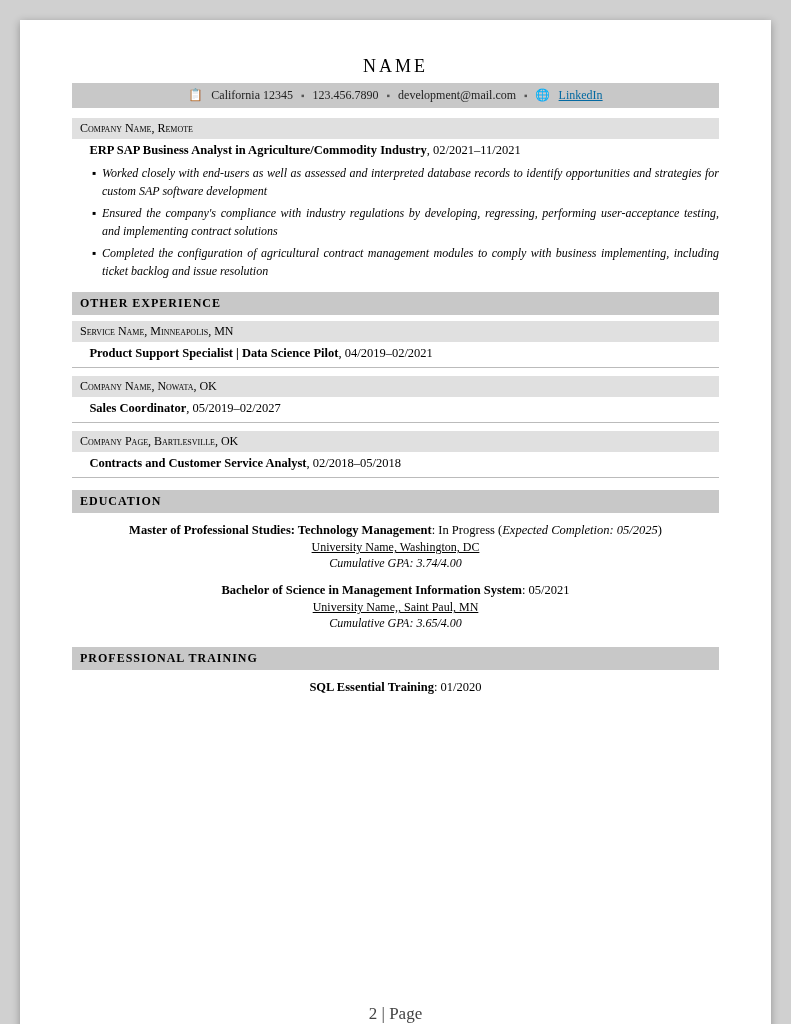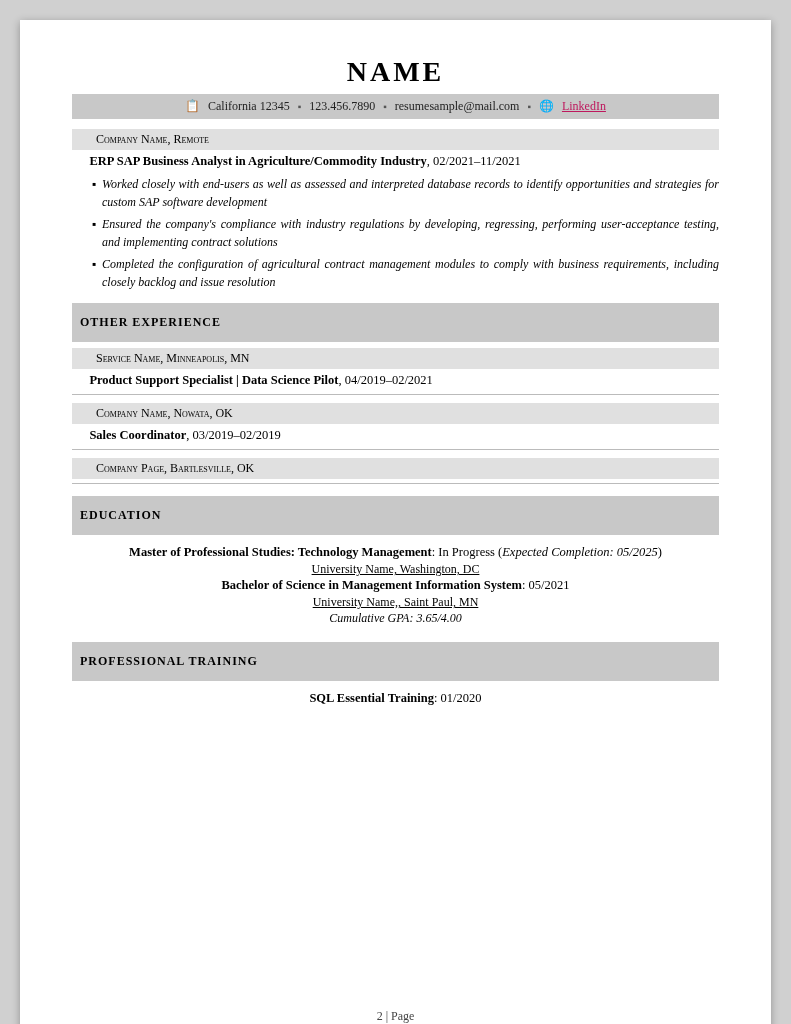--- a/index.html
+++ b/index.html
@@ -23,22 +23,22 @@
       width: 791px;
       min-height: 1024px;
       padding: 36px 52px 60px 52px;
       position: relative;
       box-shadow: 0 2px 8px rgba(0,0,0,0.3);
     }
 
     
     .name-heading {
       text-align: center;
-      font-size: 28px;
-      font-weight: bold;
+      font-size: 18px;
+      font-weight: normal;
       letter-spacing: 3px;
       text-transform: uppercase;
       font-variant: small-caps;
       margin-bottom: 6px;
     }
 
     
     .contact-bar {
       background: #c8c8c8;
       text-align: center;
@@ -46,45 +46,45 @@
       font-size: 12px;
       color: #222;
       margin-bottom: 10px;
       display: flex;
       align-items: center;
       justify-content: center;
       gap: 8px;
     }
 
     .contact-bar a {
-      color: #be185d;
+      color: #0369a1;
       text-decoration: underline;
     }
 
     .contact-separator {
       font-size: 10px;
       color: #555;
     }
 
     
     .section-header {
       background: #c8c8c8;
-      padding: 12px 8px;
+      padding: 4px 8px;
       font-size: 12px;
       font-weight: bold;
       text-transform: uppercase;
       letter-spacing: 1px;
       margin-bottom: 6px;
       margin-top: 12px;
     }
 
     
     .company-row {
       background: #e0e0e0;
-      padding: 3px 24px;
+      padding: 3px 8px;
       font-size: 12px;
       font-variant: small-caps;
       margin-bottom: 2px;
     }
 
     .job-title-row {
       padding: 2px 8px;
       font-size: 12.5px;
       margin-bottom: 4px;
     }
@@ -138,21 +138,21 @@
       font-size: 12.5px;
     }
 
     
     .page-footer {
       position: absolute;
       bottom: 20px;
       left: 0;
       right: 0;
       text-align: center;
-      font-size: 12px;
+      font-size: 17px;
       color: #444;
     }
 
     .divider {
       border: none;
       border-top: 1px solid #bbb;
       margin: 4px 0;
     }
 
     .other-exp-entry {
@@ -167,38 +167,38 @@
   <div class="name-heading">
     <span>Name</span>
   </div>
 
   <div class="contact-bar">
     <span>📋</span>
     <span>California 12345</span>
     <span class="contact-separator">▪</span>
     <span>123.456.7890</span>
     <span class="contact-separator">▪</span>
-    <span>resumesample@mail.com</span>
+    <span>development@mail.com</span>
     <span class="contact-separator">▪</span>
     <span>🌐</span>
     <a href="#">LinkedIn</a>
   </div>
 
   <div class="company-row">
     <span>Company Name, Remote</span>
   </div>
 
   <div class="job-title-row">
     &nbsp;&nbsp;&nbsp;<strong>ERP SAP Business Analyst in Agriculture/Commodity Industry</strong><span>, 02/2021–11/2021</span>
   </div>
 
   <ul class="bullet-list">
     <li>Worked closely with end-users as well as assessed and interpreted database records to identify opportunities and strategies for custom SAP software development</li>
     <li>Ensured the company's compliance with industry regulations by developing, regressing, performing user-acceptance testing, and implementing contract solutions</li>
-    <li>Completed the configuration of agricultural contract management modules to comply with business requirements, including closely backlog and issue resolution</li>
+    <li>Completed the configuration of agricultural contract management modules to comply with business implementing, including ticket backlog and issue resolution</li>
   </ul>
 
   <div class="section-header">
     <span>Other Experience</span>
   </div>
 
   <div class="other-exp-entry">
     <div class="company-row">
       <span>Service Name, Minneapolis, MN</span>
     </div>
@@ -206,42 +206,46 @@
       &nbsp;&nbsp;&nbsp;<strong>Product Support Specialist | Data Science Pilot</strong><span>, 04/2019–02/2021</span>
     </div>
     <hr class="divider">
   </div>
 
   <div class="other-exp-entry">
     <div class="company-row">
       <span>Company Name, Nowata, OK</span>
     </div>
     <div class="job-title-row">
-      &nbsp;&nbsp;&nbsp;<strong>Sales Coordinator</strong><span>, 03/2019–02/2019</span>
+      &nbsp;&nbsp;&nbsp;<strong>Sales Coordinator</strong><span>, 05/2019–02/2027</span>
     </div>
     <hr class="divider">
   </div>
 
   <div class="other-exp-entry">
     <div class="company-row">
       <span>Company Page, Bartlesville, OK</span>
     </div>
+    <div class="job-title-row">
+      &nbsp;&nbsp;&nbsp;<strong>Contracts and Customer Service Analyst</strong><span>, 02/2018–05/2018</span>
+    </div>
     <hr class="divider">
   </div>
 
   <div class="section-header">
     <span>Education</span>
   </div>
 
   <div class="education-block">
 
     <div class="degree">
       <strong>Master of Professional Studies: Technology Management</strong><span>: In Progress (</span><em>Expected Completion: 05/2025</em><span>)</span>
     </div>
     <div class="university">University Name, Washington, DC</div>
+    <div class="gpa">Cumulative GPA: 3.74/4.00</div>
 
     <div class="degree">
       <strong>Bachelor of Science in Management Information System</strong><span>: 05/2021</span>
     </div>
     <div class="university">University Name,, Saint Paul, MN</div>
     <div class="gpa">Cumulative GPA: 3.65/4.00</div>
   </div>
 
   <div class="section-header">
     <span>Professional Training</span>

